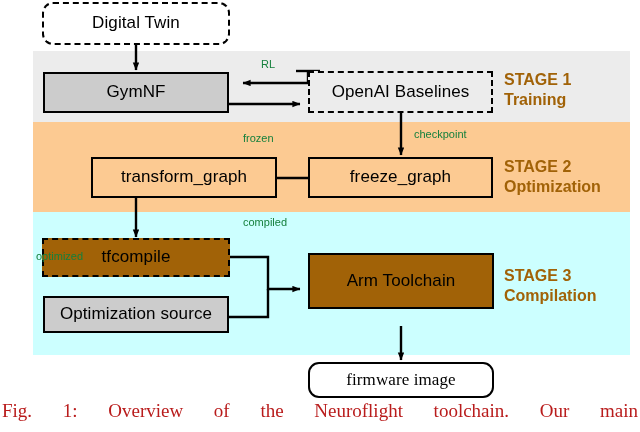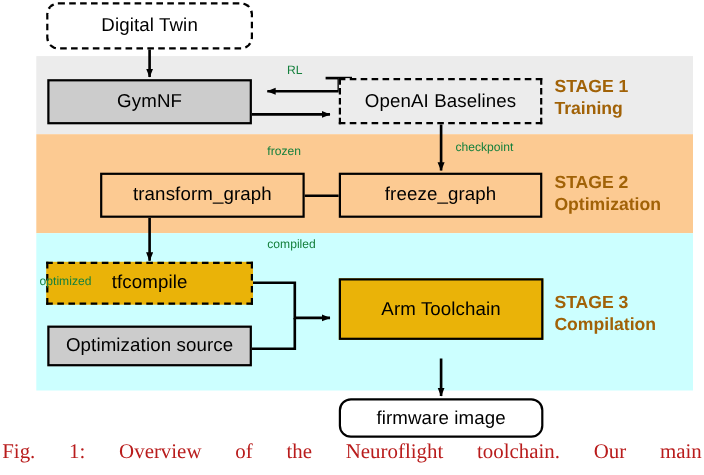--- a/index.html
+++ b/index.html
@@ -18,32 +18,32 @@
   .node{position:absolute;box-sizing:border-box;
         display:flex;align-items:center;justify-content:center;
         color:#000;font-size:17px;line-height:1.1;letter-spacing:.1px;
         text-align:center;}
   .solid{border:2px solid #000;}
   .dashed{border:2px dashed #000;}
   .rounded{border-radius:11px;}
   .fill-white{background:#ffffff;}
   .fill-gray{background:#cccccc;}
   .fill-orange{background:#fcca92;}
-  .fill-cyan{background:#eab308;}
+  .fill-cyan{background:#a16207;}
   .fill-band1{background:#ececec;}
 
   #node-digital-twin     {left:42px; top:2px;   width:188px;height:43px;}
   #node-gymnf            {left:43px; top:72px;  width:186px;height:41px;}
   #node-openai-baselines {left:308px;top:71px;  width:185px;height:42px;}
   #node-transform-graph  {left:43px; top:157px; width:186px;height:41px;margin-left:48px;}
   #node-freeze-graph     {left:308px;top:157px; width:185px;height:41px;}
   #node-tfcompile        {left:42px; top:238px; width:188px;height:39px;}
   #node-neuroflight-src  {left:43px; top:296px; width:186px;height:37px;}
   #node-arm-toolchain    {left:308px;top:253px; width:186px;height:56px;}
-  #node-firmware-image   {left:308px;top:362px; width:186px;height:36px;}
+  #node-firmware-image   {left:308px;top:362px; width:186px;height:36px;font-family:Liberation Serif, serif;}
 
   
   .stage-label{position:absolute;font-weight:bold;font-size:16px;
                line-height:1.22;color:#a16207;}
   #stage-1-label{left:504px;top:70px;}
   #stage-2-label{left:504px;top:157px;}
   #stage-3-label{left:504px;top:266px;}
 
   
   .edge-label{position:absolute;font-size:11px;color:#15803d;white-space:nowrap;}

